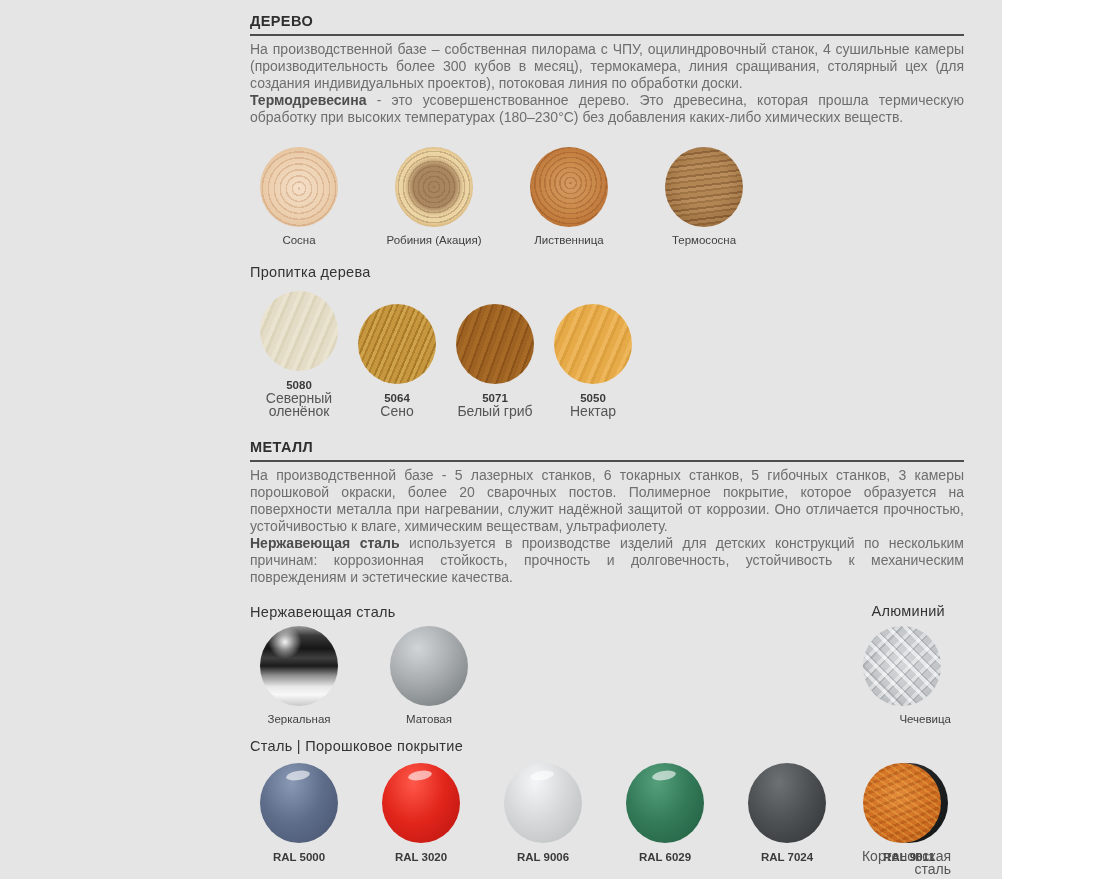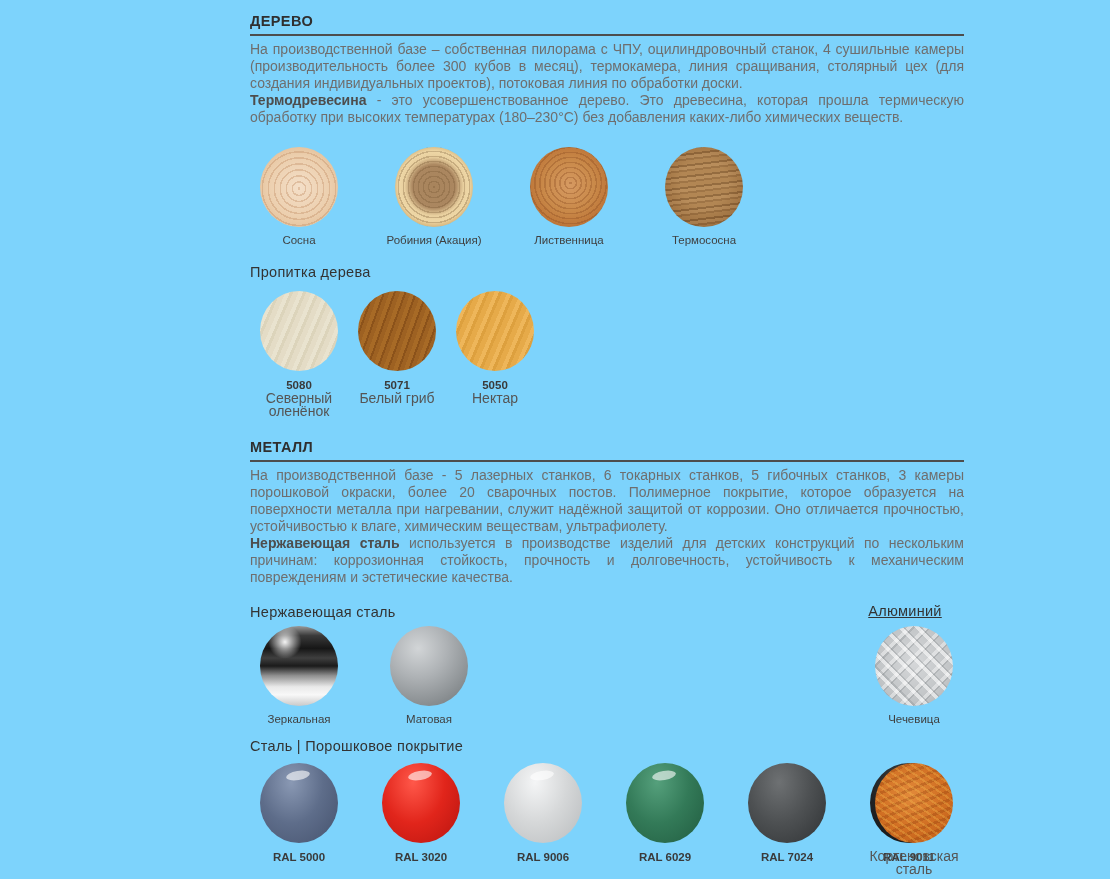--- a/index.html
+++ b/index.html
@@ -1,40 +1,40 @@
 <!DOCTYPE html>
 <html><head>
 <meta charset="utf-8">
 <style>
   * { margin:0; padding:0; box-sizing:border-box; }
   html,body { width:1110px; height:879px; background:#ffffff; overflow:hidden;
               font-family:"Liberation Sans", sans-serif; }
-  .page { position:relative; width:1110px; height:879px; background:#7dd3fc; }
+  .page { position:relative; width:1002px; height:879px; background:#e5e5e5; }
   .content { position:absolute; left:250px; top:0; width:714px; }
 
   
   .section-title { margin-top:13px; font-size:14.5px; font-weight:bold; color:#2f2f2f; letter-spacing:.4px; }
   .rule { height:2px; background:#4d4d4d; margin-top:5px; }
   .subhead { font-size:14.5px; color:#333333; letter-spacing:.3px; }
 
   
   .copy { margin-top:5px; font-size:14px; line-height:17px; color:#6e6e6e; text-align:justify; }
   .copy p { margin:0; }
   .lead-bold { font-weight:bold; color:#4d4d4d; }
 
   
   .block { position:relative; }
   .sw-row { display:flex; position:relative; }
   .sw { width:98px; text-align:center; flex:0 0 auto; }
-  .sw-right { position:absolute; right:1px; top:0; width:98px; text-align:center; }
+  .sw-right { position:absolute; right:13px; top:0; width:98px; text-align:right; }
   .circ { position:relative; width:78px; height:80px; border-radius:50%; margin:0 auto 7px auto; }
   .sw-label { font-size:11.5px; color:#3f3f3f; line-height:13px; }
   .sw-code { font-size:11.5px; font-weight:bold; color:#3a3a3a; line-height:14px; }
   .sw-name { font-size:14px; color:#555555; line-height:13px; }
-  .right-head { position:absolute; right:10px; top:0; width:98px; text-align:center;text-decoration:underline; }
+  .right-head { position:absolute; right:19px; top:0; width:98px; text-align:right; }
 
   
   .gloss::after { content:""; position:absolute; left:26px; top:8px; width:24px; height:9px;
                   background:rgba(255,255,255,.6); border-radius:50%; transform:rotate(-10deg); }
 
   
   .tex-pine { background:
       repeating-radial-gradient(circle at 50% 52%, rgba(196,146,106,.40) 0 1.5px, rgba(0,0,0,0) 1.5px 6px),
       radial-gradient(circle at 50% 50%, #f4dfc8 0%, #eccfae 55%, #e3bf98 82%, #d6a87f 96%, #c99a70 100%); }
   .tex-robinia { background:
@@ -76,21 +76,21 @@
   .ral-5000 { background: radial-gradient(ellipse at 40% 24%, #8a99b4 0%, #5e6d8a 48%, #45526d 100%); }
   .ral-3020 { background: radial-gradient(ellipse at 40% 24%, #ff584a 0%, #e1251b 48%, #b7140f 100%); }
   .ral-9006 { background: radial-gradient(ellipse at 40% 24%, #f4f5f6 0%, #d5d7d8 48%, #b8bbbd 100%); }
   .ral-6029 { background: radial-gradient(ellipse at 40% 24%, #55a07c 0%, #337a58 48%, #215c40 100%); }
   .ral-7024 { background: radial-gradient(ellipse at 40% 24%, #6e7173 0%, #4d5052 48%, #2f3234 100%); }
   .ral-9011 { background: radial-gradient(ellipse at 40% 24%, #3e4143 0%, #1f2224 48%, #101213 100%); }
 
   
   .wood-row    { margin-top:21px;gap:37px; }
   .prop-head   { margin-top:17px; }
-  .prop-row    { margin-top:11px; }
+  .prop-row    { margin-top:11px;align-items:flex-end; }
   .metal-title { margin-top:21px; }
   .metal-head-row { margin-top:17px; height:18px; }
   .stainless-row  { margin-top:5px;gap:32px; }
   .powder-head { margin-top:12px; }
   .powder-row  { margin-top:9px;gap:24px; }
 </style>
 </head>
 <body>
 
 <div class="page">
@@ -125,20 +125,25 @@
 
     <div class="subhead prop-head">Пропитка дерева</div>
 
     <div class="sw-row prop-row">
       <div class="sw">
         <div class="circ tex-5080"></div>
         <div class="sw-code">5080</div>
         <div class="sw-name">Северный оленёнок</div>
       </div>
       <div class="sw">
+        <div class="circ tex-5064"></div>
+        <div class="sw-code">5064</div>
+        <div class="sw-name">Сено</div>
+      </div>
+      <div class="sw">
         <div class="circ tex-5071"></div>
         <div class="sw-code">5071</div>
         <div class="sw-name">Белый гриб</div>
       </div>
       <div class="sw">
         <div class="circ tex-5050"></div>
         <div class="sw-code">5050</div>
         <div class="sw-name">Нектар</div>
       </div>
     </div>

